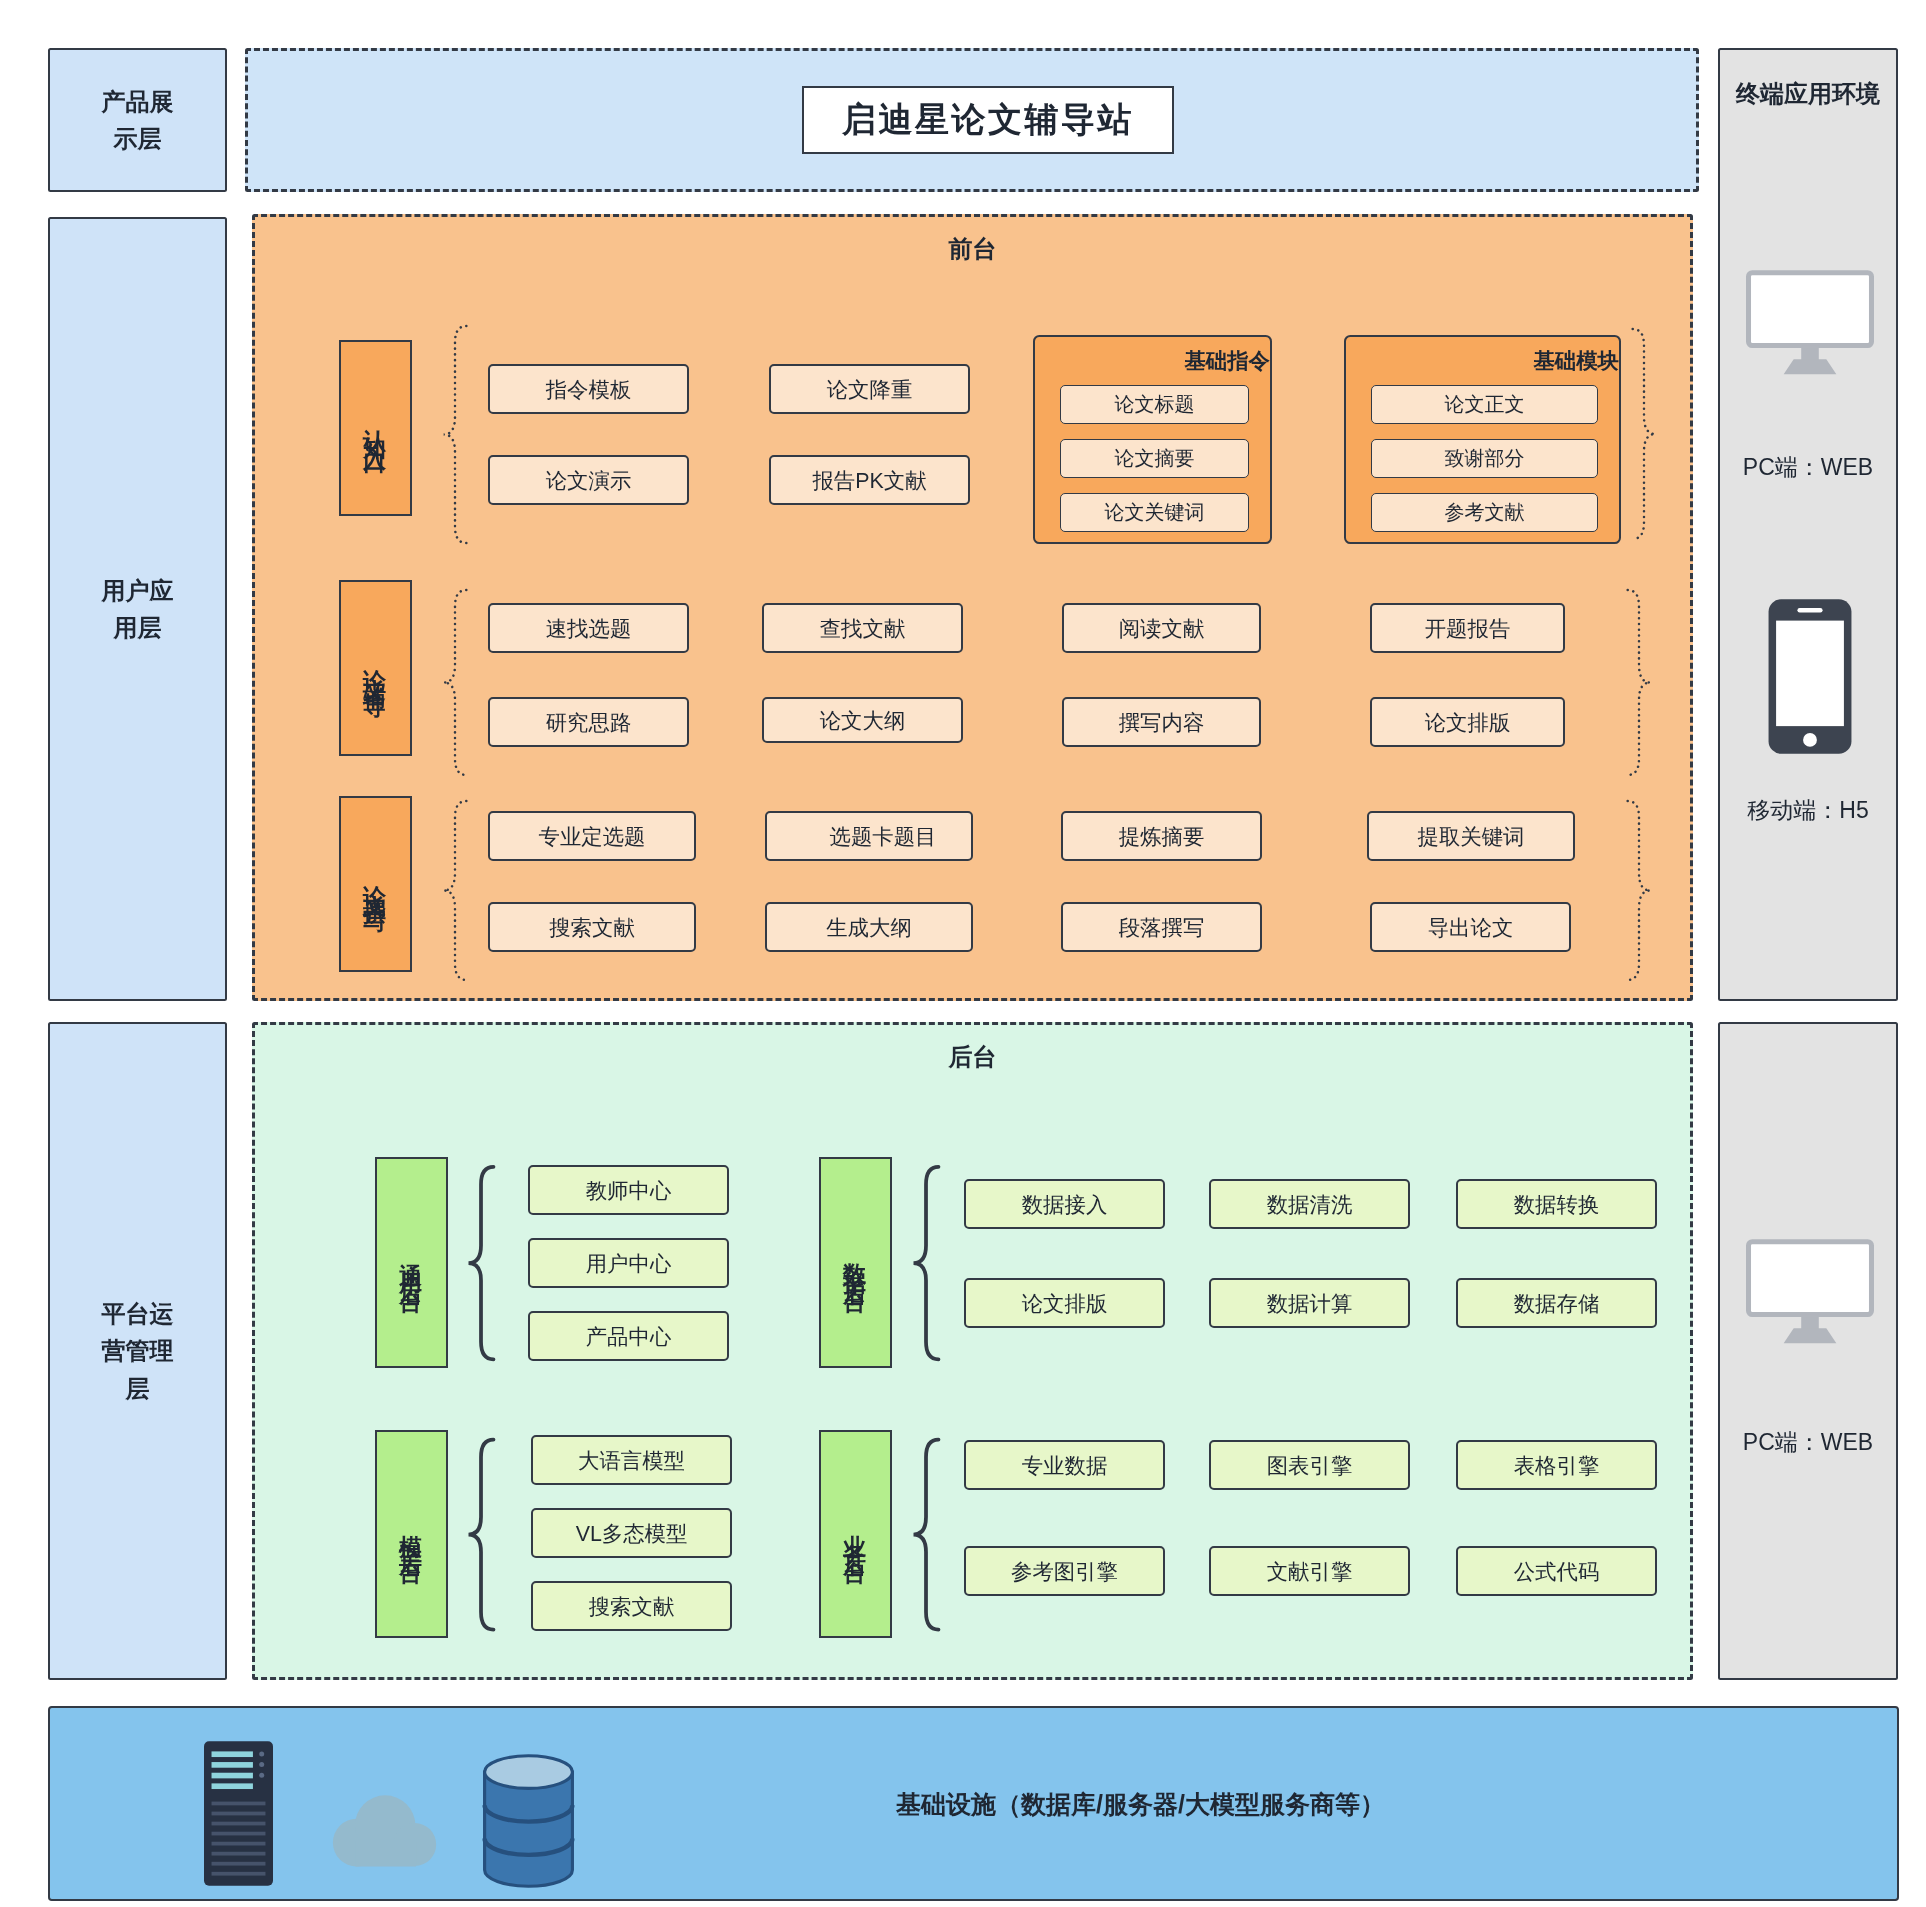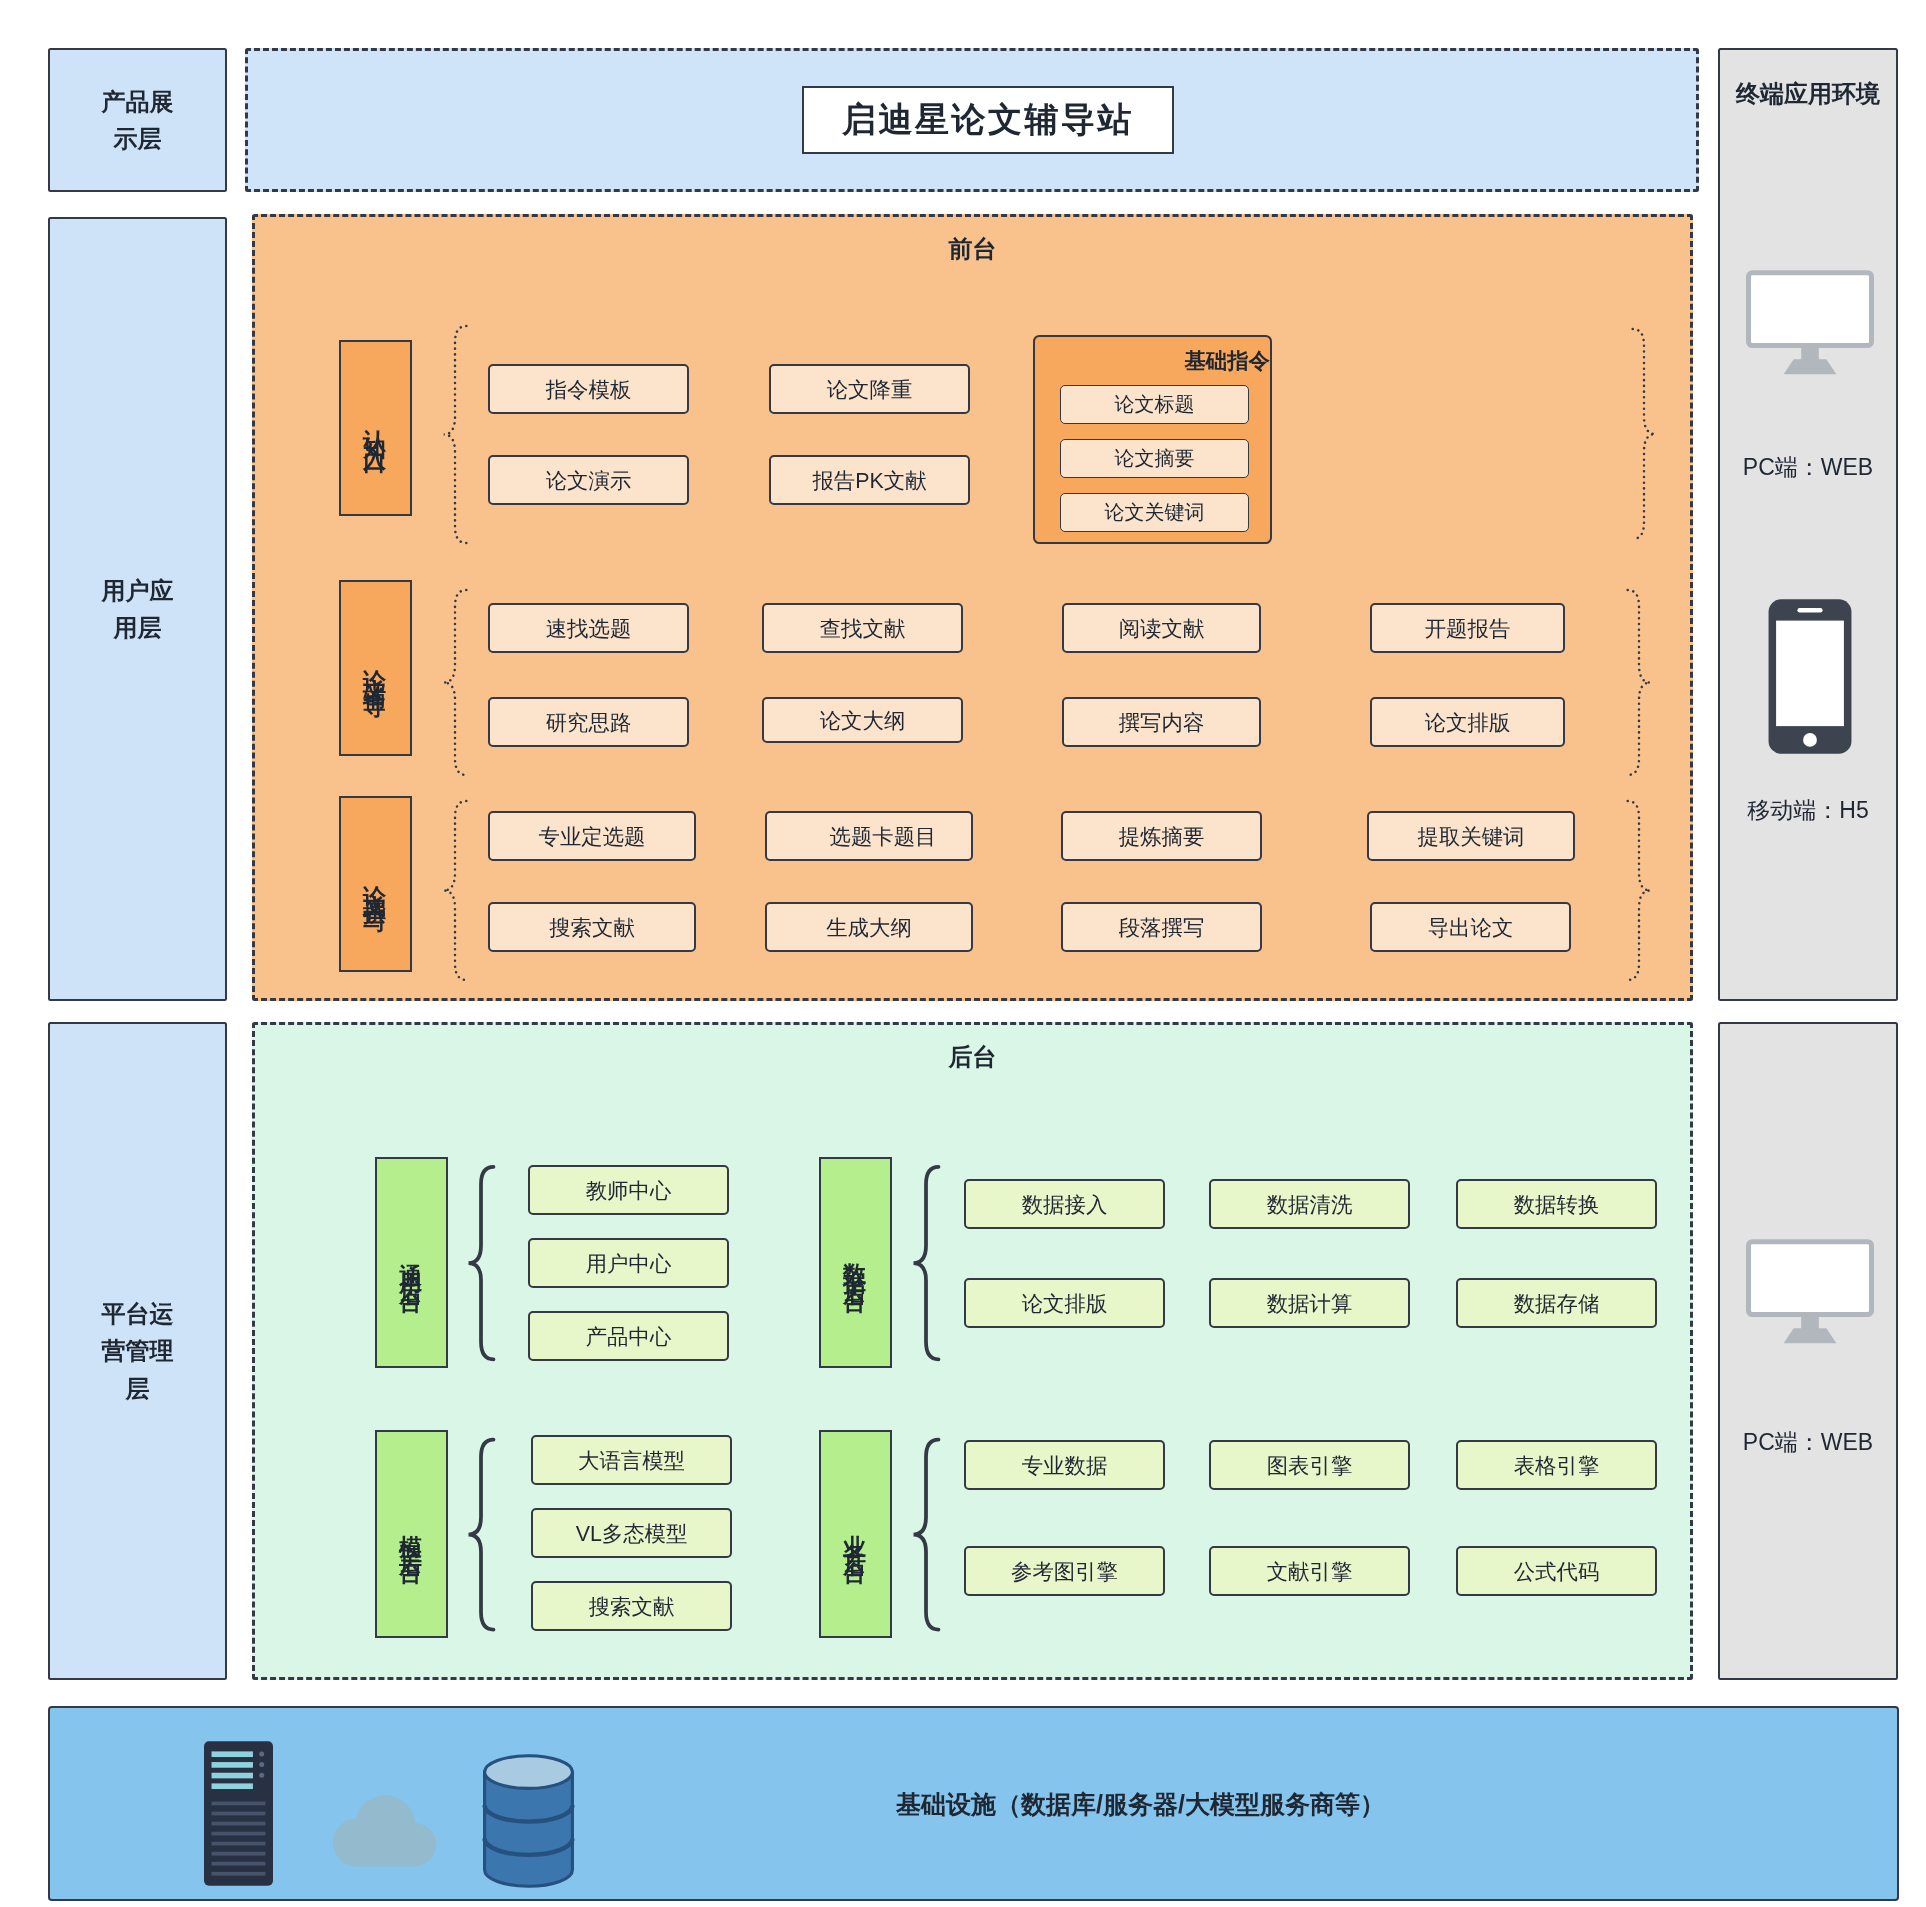--- a/index.html
+++ b/index.html
@@ -95,20 +95,26 @@
     <div class="abs ibox" style="left:514px;top:147px;width:201px;height:50px;">论文降重</div>
     <div class="abs ibox" style="left:514px;top:238px;width:201px;height:50px;">报告PK文献</div>
 
     <div class="abs group" style="left:778px;top:118px;width:239px;height:209px;">
       <div class="group-title">基础指令</div>
       <div class="abs gitem" style="left:25px;top:48px;width:189px;height:39px;">论文标题</div>
       <div class="abs gitem" style="left:25px;top:102px;width:189px;height:39px;">论文摘要</div>
       <div class="abs gitem" style="left:25px;top:156px;width:189px;height:39px;">论文关键词</div>
     </div>
 
+    <div class="abs group" style="left:1089px;top:118px;width:277px;height:209px;">
+      <div class="group-title">基础模块</div>
+      <div class="abs gitem" style="left:25px;top:48px;width:227px;height:39px;">论文正文</div>
+      <div class="abs gitem" style="left:25px;top:102px;width:227px;height:39px;">致谢部分</div>
+      <div class="abs gitem" style="left:25px;top:156px;width:227px;height:39px;">参考文献</div>
+    </div>
     <svg class="abs" style="left:1375px;top:107px;" width="28" height="220" viewBox="0 0 44 350">
       <path d="M4,8 Q22,8 22,34 L22,147 Q22,175 40,175 Q22,175 22,203 L22,316 Q22,342 4,342" fill="none" stroke="#333a45" stroke-width="4" stroke-dasharray="0.1 9" stroke-linecap="round"></path>
     </svg>
 
     <div class="abs vlabel orange" style="left:84px;top:363px;width:73px;height:176px;">
       <span>论文辅导</span>
     </div>
     <svg class="abs" style="left:186px;top:368px;" width="28" height="195" viewBox="0 0 44 310">
       <path d="M40,8 Q22,8 22,34 L22,127 Q22,155 4,155 Q22,155 22,183 L22,276 Q22,302 40,302" fill="none" stroke="#333a45" stroke-width="4" stroke-dasharray="0.1 9" stroke-linecap="round"></path>
     </svg>

